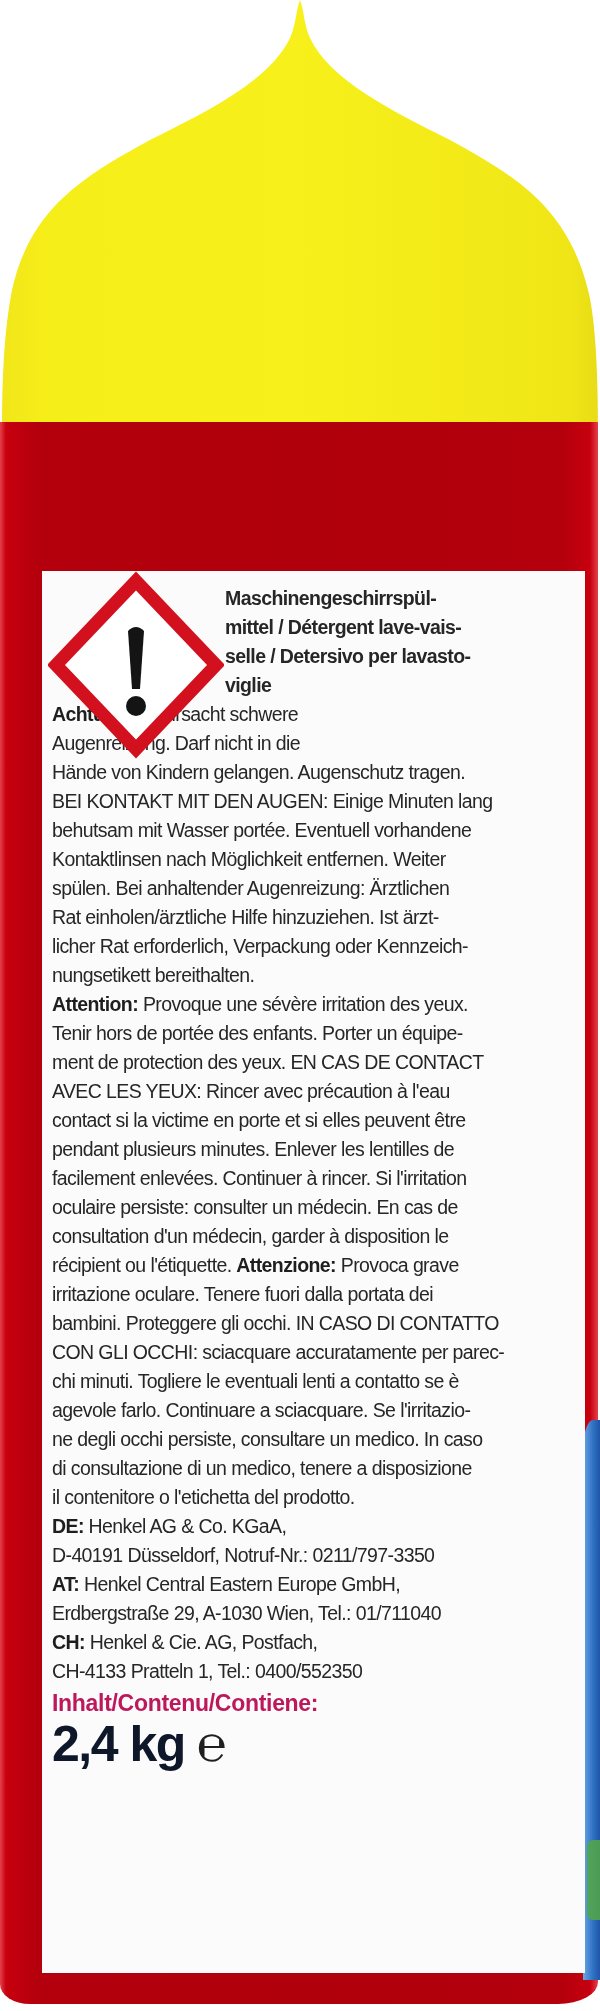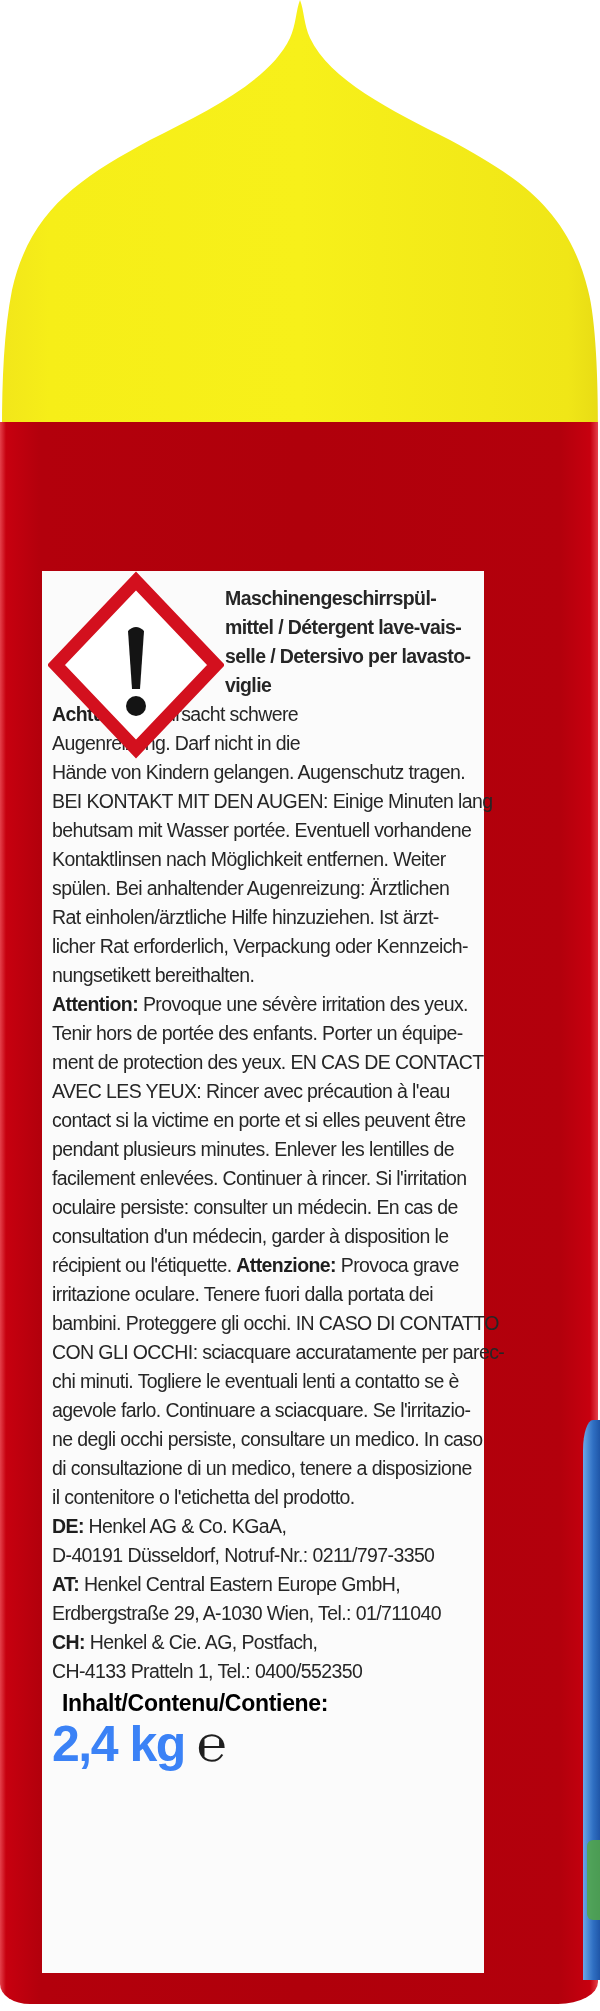--- a/index.html
+++ b/index.html
@@ -20,21 +20,21 @@
     .blue-strip {
       position: absolute; left: 583px; top: 1420px; width: 17px; height: 560px;
       background: linear-gradient(90deg, #6aa7e8, #2f6fc2 60%, #1f56a8);
       border-top-left-radius: 10px 30px;
     }
     .blue-strip .green {
       position: absolute; left: 4px; top: 420px; width: 13px; height: 80px;
       background: #54a844; border-radius: 6px 0 0 6px; opacity: .85;
     }
     .label {
-      position: absolute; left: 42px; top: 571px; width: 442px; height: 1402px;
+      position: absolute; left: 42px; top: 571px; width: 543px; height: 1402px;
       background: #fbfbfb;
       color: #262626;
       box-sizing: border-box;
       padding: 13px 0 0 0;
     }
     .hazard {
       position: absolute; left: 6px; top: 0px; width: 176px; height: 188px;
     }
     .head-block {
       margin-left: 183px; width: 285px;
@@ -44,26 +44,26 @@
     }
     .title { font-weight: bold; }
     .text {
       font-size: 19.5px; line-height: 29px; letter-spacing: -0.6px;
       padding-left: 10px; padding-right: 6px;
     }
     .indent { }
     b { font-weight: bold; color: #1e1e1e; }
     .line { display: block; white-space: nowrap; }
     .contents-label {
-      font-weight: bold; font-size: 23px; line-height: 30px; color: #000000;
-      padding-left: 20px; margin-top: 2px; letter-spacing: -0.3px;
+      font-weight: bold; font-size: 23px; line-height: 30px; color: #be185d;
+      padding-left: 10px; margin-top: 2px; letter-spacing: -0.3px;
     }
     .weight-row { padding-left: 10px; display: flex; align-items: baseline; margin-top: -2px; }
     .weight {
-      font-weight: bold; font-size: 50px; line-height: 56px; color: #3b82f6; letter-spacing: -1.5px;
+      font-weight: bold; font-size: 50px; line-height: 56px; color: #0f172a; letter-spacing: -1.5px;
     }
     .estimated {
       font-family: "DejaVu Serif", "Liberation Serif", serif;
       font-size: 50px; line-height: 56px; color: #1f1f1f; margin-left: 12px; font-weight: normal;
     }
   </style>
 </head>
 <body>
 
 <svg class="cap" viewBox="0 0 600 430" preserveAspectRatio="none">

